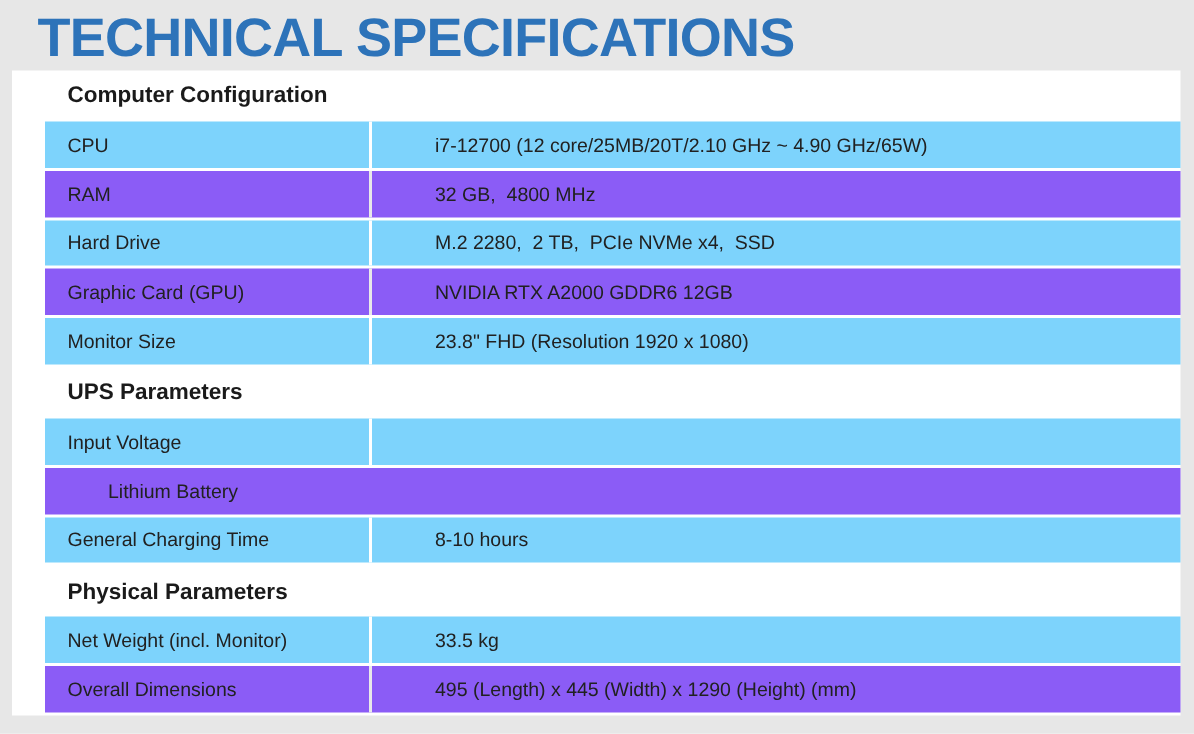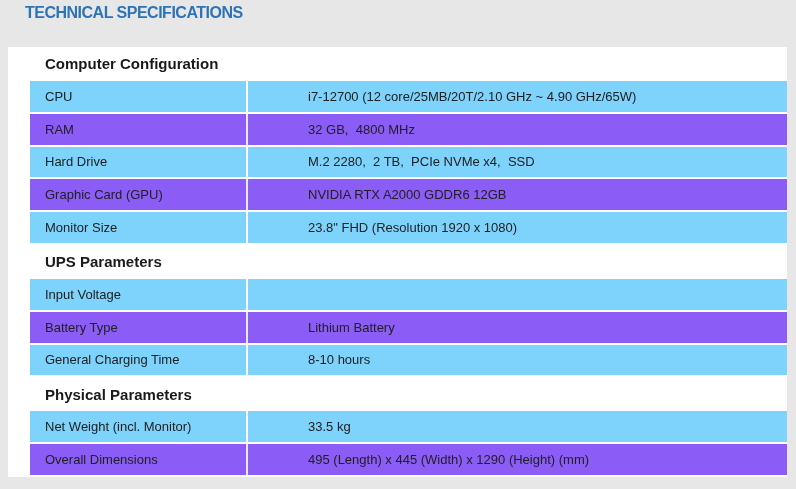--- a/index.html
+++ b/index.html
@@ -6,21 +6,21 @@
   html,body {
     width:796px; height:489px;
     background:#e7e7e7;
     font-family:"Liberation Sans", sans-serif;
     position:relative;
     overflow:hidden;
   }
   .page-title {
     position:absolute;
     left:25px; top:4px;
-    font-size:16px;
+    font-size:36px;
     font-weight:bold;
     letter-spacing:-0.5px;
     color:#2d73b9;
   }
   .card {
     position:absolute;
     left:8px; top:47px;
     width:779px; height:430px;
     background:#ffffff;
     padding-left:22px;
@@ -51,21 +51,21 @@
     display:flex;
     align-items:center;
     padding-left:15px;
   }
   .spec-row.gray .label { border-right:2px solid #ffffff; }
   .spec-row.white .label { border-right:2px solid #e9e9e9; }
   .spec-row .value {
     flex:1;
     display:flex;
     align-items:center;
-    padding-left:60px;
+    padding-left:42px;
     white-space:pre;
   }
 </style>
 </head>
 <body>
 
 <div class="page-title">TECHNICAL SPECIFICATIONS</div>
 
 <div class="card">
 
@@ -91,21 +91,20 @@
     <div class="label">Monitor Size</div>
     <div class="value">23.8" FHD (Resolution 1920 x 1080)</div>
   </div>
 
   <div class="section-heading">UPS Parameters</div>
 
   <div class="spec-row gray">
     <div class="label">Input Voltage</div>
   </div>
   <div class="spec-row white">
-    <div class="label">Battery Type</div>
     <div class="value">Lithium Battery</div>
   </div>
   <div class="spec-row gray">
     <div class="label">General Charging Time</div>
     <div class="value">8-10 hours</div>
   </div>
 
   <div class="section-heading">Physical Parameters</div>
 
   <div class="spec-row gray">

